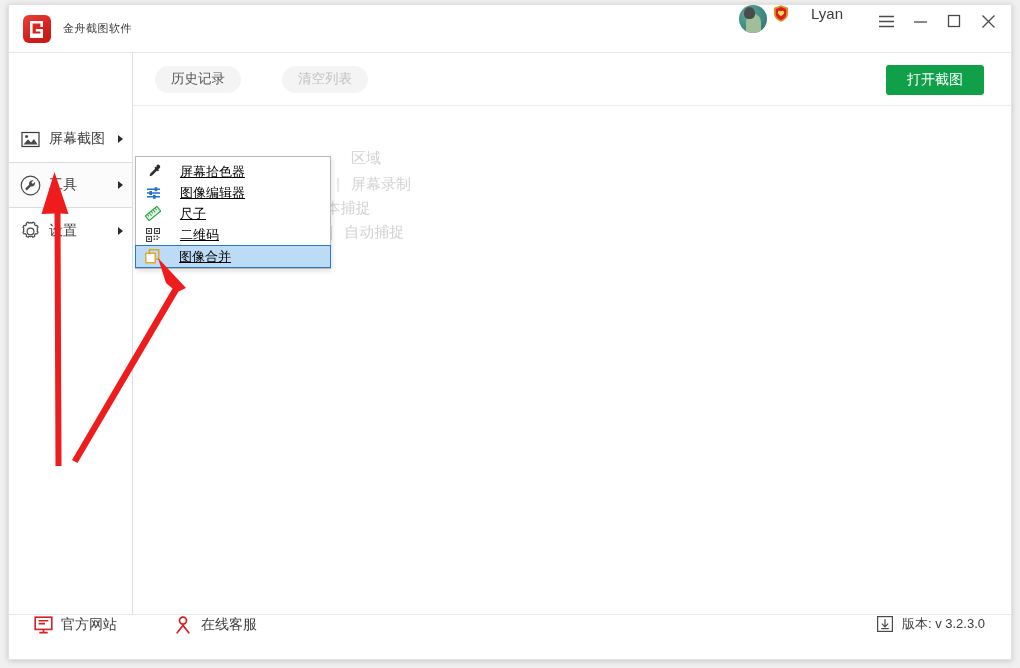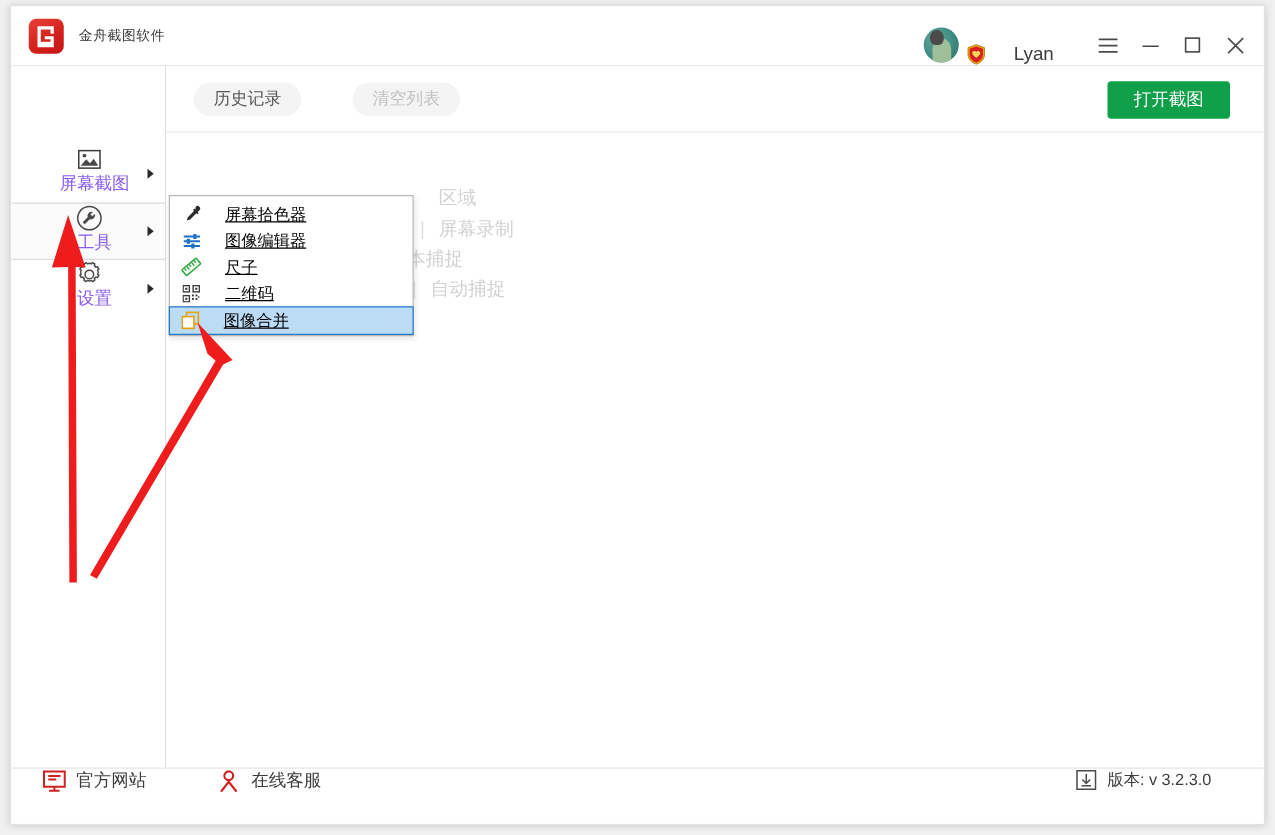--- a/index.html
+++ b/index.html
@@ -31,21 +31,21 @@
     background: linear-gradient(150deg,#e8403a 0%, #d3201c 60%, #c21714 100%);
     position: relative; flex: none;
   }
   .logo .glyph {
     position: absolute; left: 5px; top: 4px; width: 18px; height: 19px;
   }
   .app-title {
     margin-left: 12px; font-size: 11px; color: #3a3a3a; letter-spacing: .5px;
   }
   .tb-right {
-    margin-left: auto; display: flex; align-items: flex-end; height: 100%;
+    margin-left: auto; display: flex; align-items: flex-start; height: 100%;
   }
   .avatar-wrap { position: relative; width: 30px; height: 30px; flex:none; }
   .avatar {
     width: 28px; height: 28px; border-radius: 50%;
     background: radial-gradient(circle at 35% 35%, #63a79c 0%, #3d8a80 55%, #2f6f68 100%);
     overflow: hidden; position: relative;
   }
   .avatar .shape1 {
     position:absolute; left:7px; top:9px; width:15px; height:19px;
     background:#9fbf9a; border-radius:45% 45% 20% 20%;
@@ -75,21 +75,21 @@
   }
   .sidebar {
     width: 124px; background:#fff;
     border-right: 1px solid #e0e0e0;
     position: relative;
     flex: none;
   }
   .side-item {
     height: 46px; display: flex; align-items: center; padding: 0 8px 0 10px;
     position: relative;
-    font-size: 14px; color: #8b5cf6; flex-direction: column;
+    font-size: 14px; color: #404040;
   }
   .side-item.active {
     background: #fbfbfb;
     border-top: 1px solid #dcdcdc;
     border-bottom: 1px solid #dcdcdc;
   }
   .side-item .sicon { width: 22px; height: 22px; flex:none; display:flex; align-items:center; justify-content:center; }
   .side-item .slabel { margin-left: 8px; white-space: nowrap; }
   .side-item .arrow {
     position: absolute; right: 9px; top: 50%; transform: translateY(-50%);
@@ -157,21 +157,21 @@
   
   .footer {
     position: absolute; left: 0; right: 0; bottom: 0; height: 45px;
     background: #fff; border-top: 1px solid #e6e6e6;
     display: flex; align-items: flex-start; padding-left: 24px;
   }
   .foot-link { display: flex; align-items: center; font-size: 14px; color: #3c3c3c; }
   .foot-link + .foot-link { margin-left: 56px; }
   .foot-link .ficon { width: 20px; height: 20px; display:flex; align-items:center; justify-content:center; flex:none; }
   .foot-link .flabel { margin-left: 8px; }
-  .version { margin-left: auto; margin-right: 42px; display: flex; align-items: center; font-size: 13px; color: #3c3c3c; }
+  .version { margin-left: auto; margin-right: 26px; display: flex; align-items: center; font-size: 13px; color: #3c3c3c; }
   .version .vicon { width: 18px; height: 18px; margin-right: 8px; flex:none; }
 
   
   .annot { position: absolute; left: 0; top: 0; width: 1020px; height: 668px; pointer-events: none; z-index: 60; }
 </style>
 </head>
 <body>
 
 <div class="window">
 

